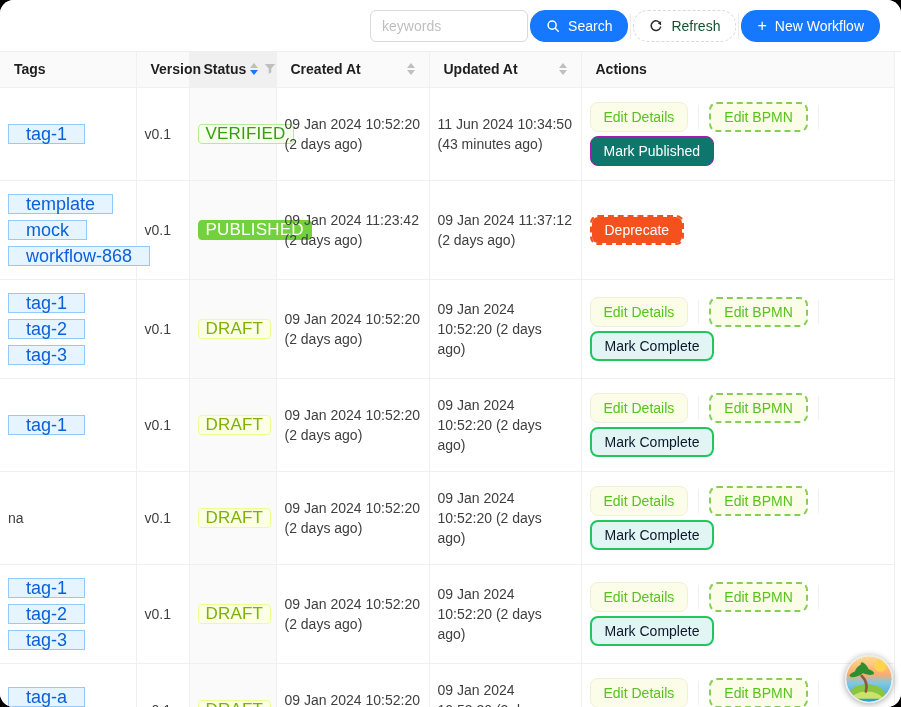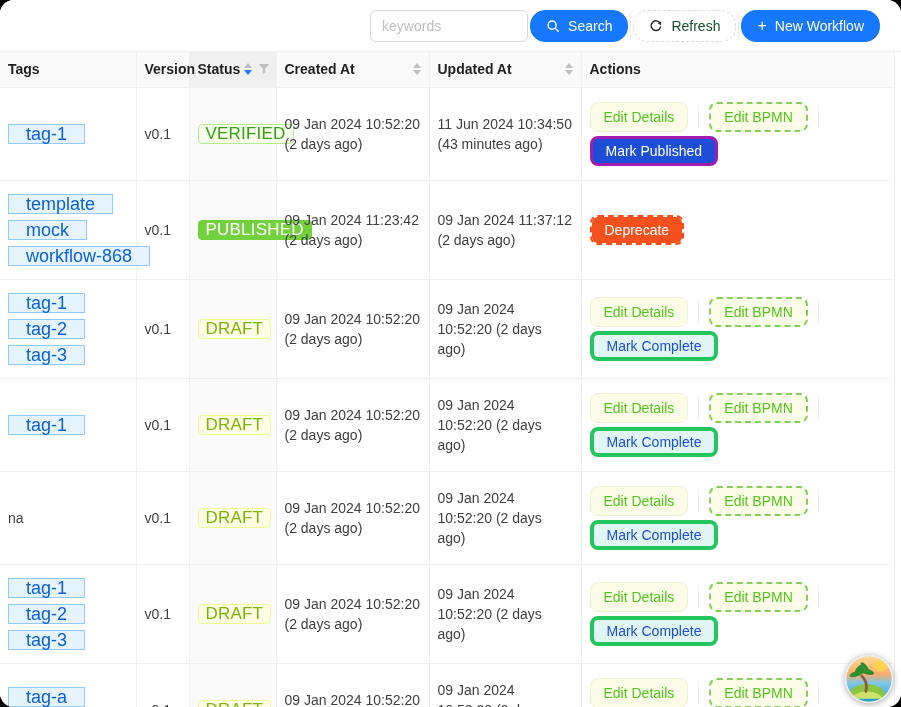--- a/index.html
+++ b/index.html
@@ -31,21 +31,21 @@
   .btn-dashed  { background: #fff; border: 1px dashed #d9d9d9; color: #14532d; }
   .tb-sep { width: 1px; height: 26px; background: #ececec; }
   .icon-svg { display: inline-flex; align-items: center; }
   .plus-glyph { font-size: 16px; line-height: 1; font-weight: 400; }
 
   
   table { border-collapse: collapse; table-layout: fixed; width: 894px; }
   th, td { border-bottom: 1px solid #f0f0f0; border-right: 1px solid #f0f0f0; }
   th:last-child, td:last-child { border-right: none; }
   th {
-    background: #fafafa; height: 35px; padding: 6px 8px;
+    background: #fafafa; height: 35px; padding: 6px 14px;
     font-size: 14px; font-weight: 700; color: #1f1f1f; text-align: left;
   }
   th.sorted-col { background: #f0f0f0; }
   .th-inner { display: flex; align-items: center; justify-content: space-between; gap: 4px; }
   .th-icons { display: inline-flex; align-items: center; gap: 6px; }
   td { padding: 10px 8px; font-size: 14px; color: #3f3f3f; vertical-align: middle; background: #fff; }
   td.sorted-cell { background: #fafafa; }
   .date-text { line-height: 20px; }
 
   
@@ -66,22 +66,22 @@
   .st-verified  { background: #f6ffed; border-color: #b7eb8f; color: #389e0d; }
   .st-published { background: #73d13d; border-color: #73d13d; color: #fff; }
   .st-draft     { background: #fcffe6; border-color: #eaff8f; color: #7cb305; }
 
   
   .actions-line { display: flex; align-items: center; gap: 10px; margin: 4px 0; }
   .abtn { height: 30px; border-radius: 8px; font-size: 14px; padding: 0 13px; cursor: pointer;
           font-family: Liberation Sans, sans-serif; white-space: nowrap; }
   .abtn.cream        { background: #fbfde8; border: 1px solid #eef2d4; color: #55c41e; }
   .abtn.cream-dashed { background: #fbfde8; border: 2px dashed #85cf55; background-clip: padding-box; color: #55c41e; }
-  .abtn.green        { background: #1d4ed8; border: 3px solid #a21caf; color: #fff; }
-  .abtn.cyan         { background: #e0f5f4; border: 4px solid #22c55e; color: #1d4ed8; }
+  .abtn.green        { background: #0f766e; border: 1px solid #a21caf; color: #fff; }
+  .abtn.cyan         { background: #e0f5f4; border: 2px solid #22c55e; color: #0f172a; }
   .abtn.volcano      { background: #f4511e; border: 2px dashed #f4511e; background-clip: padding-box; color: #fff; }
   .a-sep { width: 1px; height: 24px; background: #f0f0f0; }
 
   
   .scroll-gutter { position: absolute; top: 52px; right: 0; width: 7px; height: 655px;
                    background: #fff; border-left: 1px solid #f0f0f0; }
 
   
   .island { position: absolute; right: 7px; bottom: 3px; width: 50px; height: 50px;
             border-radius: 50%; cursor: pointer; filter: drop-shadow(0 1px 3px rgba(0,0,0,.35)); }

